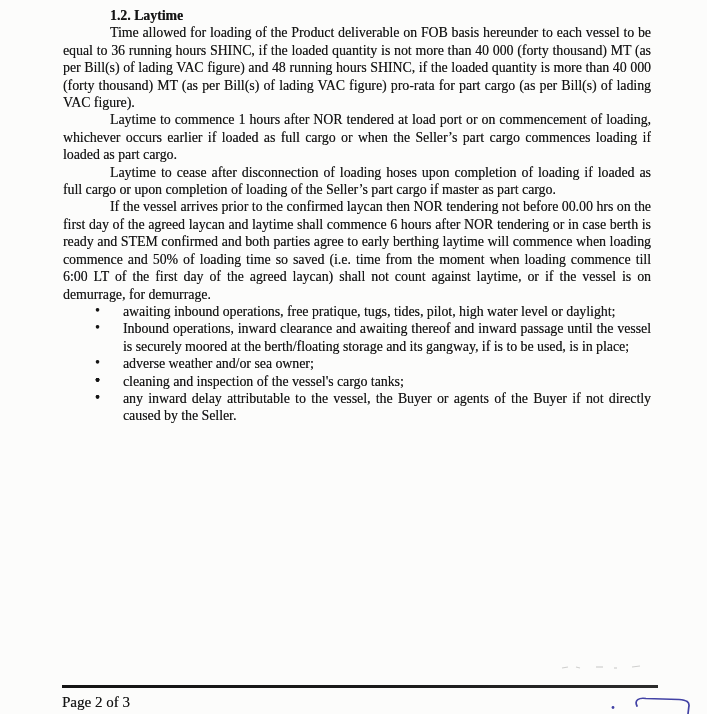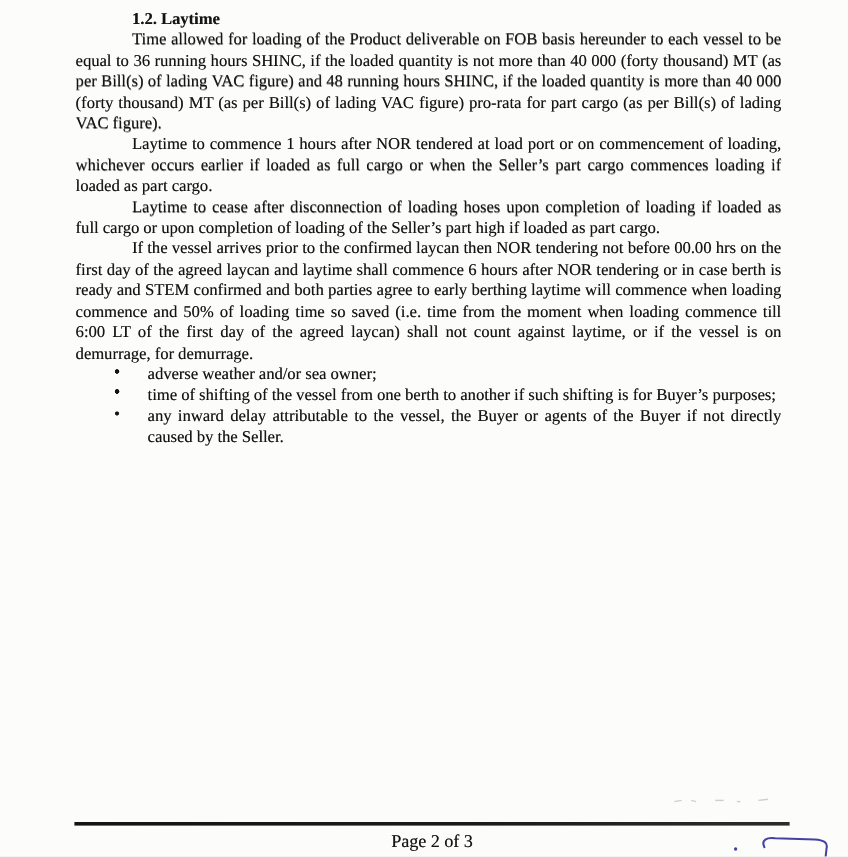--- a/index.html
+++ b/index.html
@@ -64,70 +64,71 @@
     height: 3px;
     border: none;
     margin: 0;
     background: linear-gradient(to right, #141414 0%, #1a1a1a 55%, #2c2c2c 100%);
   }
   .footer {
     position: absolute;
     left: 62px;
     top: 692px;
     width: 596px;
-    text-align: center;
     font-size: 15px;
     line-height: 20px;
     text-shadow: 0.2px 0.2px 0.3px rgba(10,10,10,0.55);
   }
   .ink-mark {
     position: absolute;
     left: 580px;
     top: 693px;
   }
 </style>
 </head>
 <body>
 
 <div class="page">
 
   <div class="content">
     <h2 class="heading">1.2. Laytime</h2>
 
     <p class="para">Time allowed for loading of the Product deliverable on FOB basis hereunder to each vessel to be equal to 36 running hours SHINC, if the loaded quantity is not more than 40 000 (forty thousand) MT (as per Bill(s) of lading VAC figure) and 48 running hours SHINC, if the loaded quantity is more than 40 000 (forty thousand) MT (as per Bill(s) of lading VAC figure) pro-rata for part cargo (as per Bill(s) of lading VAC figure).</p>
     <p class="para">Laytime to commence 1 hours after NOR tendered at load port or on commencement of loading, whichever occurs earlier if loaded as full cargo or when the Seller’s part cargo commences loading if loaded as part cargo.</p>
-    <p class="para">Laytime to cease after disconnection of loading hoses upon completion of loading if loaded as full cargo or upon completion of loading of the Seller’s part high if loaded as part cargo.</p>
+    <p class="para">Laytime to cease after disconnection of loading hoses upon completion of loading if loaded as full cargo or upon completion of loading of the Seller’s part cargo if master as part cargo.</p>
     <p class="para">If the vessel arrives prior to the confirmed laycan then NOR tendering not before 00.00 hrs on the first day of the agreed laycan and laytime shall commence 6 hours after NOR tendering or in case berth is ready and STEM confirmed and both parties agree to early berthing laytime will commence when loading commence and 50% of loading time so saved (i.e. time from the moment when loading commence till 6:00 LT of the first day of the agreed laycan) shall not count against laytime, or if the vessel is on demurrage, for demurrage.</p>
 
     <ul class="clauses">
       <li class="clause">
         <span class="dot">•</span>
+        <span>awaiting inbound operations, free pratique, tugs, tides, pilot, high water level or daylight;</span>
       </li>
       <li class="clause">
         <span class="dot">•</span>
+        <span>Inbound operations, inward clearance and awaiting thereof and inward passage until the vessel is securely moored at the berth/floating storage and its gangway, if is to be used, is in place;</span>
       </li>
       <li class="clause">
         <span class="dot">•</span>
         <span>adverse weather and/or sea owner;</span>
       </li>
       <li class="clause">
         <span class="dot">•</span>
       </li>
       <li class="clause">
         <span class="dot">•</span>
       </li>
       <li class="clause">
         <span class="dot">•</span>
       </li>
       <li class="clause">
         <span class="dot">•</span>
+        <span>cleaning and inspection of the vessel's cargo tanks;</span>
       </li>
       <li class="clause">
         <span class="dot">•</span>
-        <span>time of shifting of the vessel from one berth to another if such shifting is for Buyer’s purposes;</span>
       </li>
       <li class="clause">
         <span class="dot">•</span>
         <span>any inward delay attributable to the vessel, the Buyer or agents of the Buyer if not directly caused by the Seller.</span>
       </li>
     </ul>
   </div>
 
   <svg class="pencil-marks" width="100" height="18" viewBox="0 0 100 18">
     <g stroke-width="1.2" fill="none" stroke="#9a9a98">

